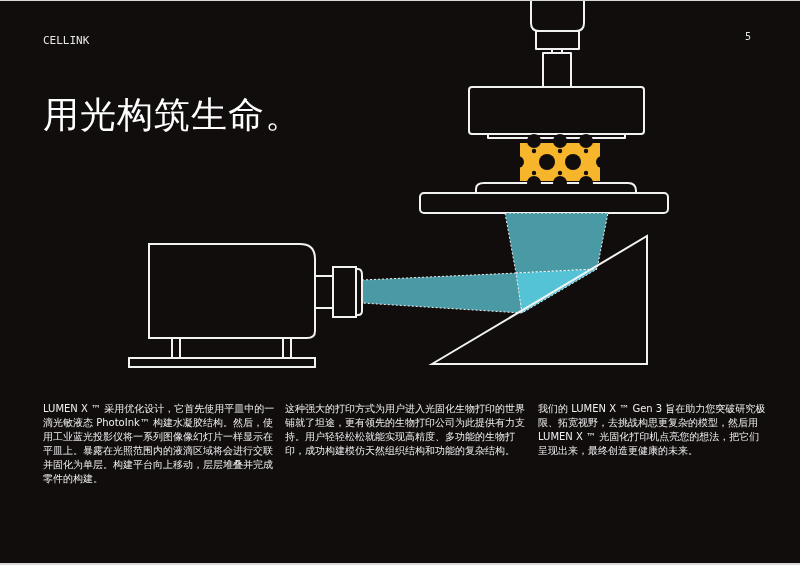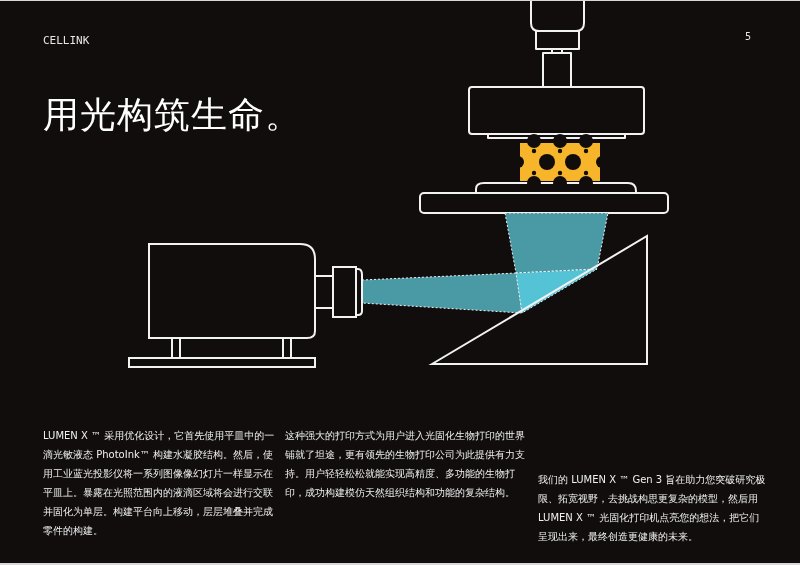--- a/index.html
+++ b/index.html
@@ -28,28 +28,28 @@
       position: absolute; left: 43px; top: 74px;
       font-family: "DejaVu Sans", sans-serif;
       font-size: 36px; color: #ffffff; letter-spacing: 1px;
       line-height: 40px; font-weight: normal; margin-top: 20px;
     }
     .illustration {
       position: absolute; left: 0; top: 0;
       width: 800px; height: 400px;
     }
     .col {
-      position: absolute; top: 425px;
-      font-size: 10px; line-height: 19px;
+      position: absolute; top: 401px;
+      font-size: 10px; line-height: 14px;
       color: #f0f0f0;
       font-family: "DejaVu Sans", sans-serif;
     }
     .col-1 { left: 43px; width: 232px; }
     .col-2 { left: 285px; width: 240px; }
-    .col-3 { left: 538px; width: 230px; margin-top: 44px; }
+    .col-3 { left: 538px; width: 230px; }
   </style>
 </head>
 <body>
 
 <div class="page">
 
   <div class="brand">CELLINK</div>
   <div class="page-num">5</div>
 
   <h1 class="title">用光构筑生命。</h1>

